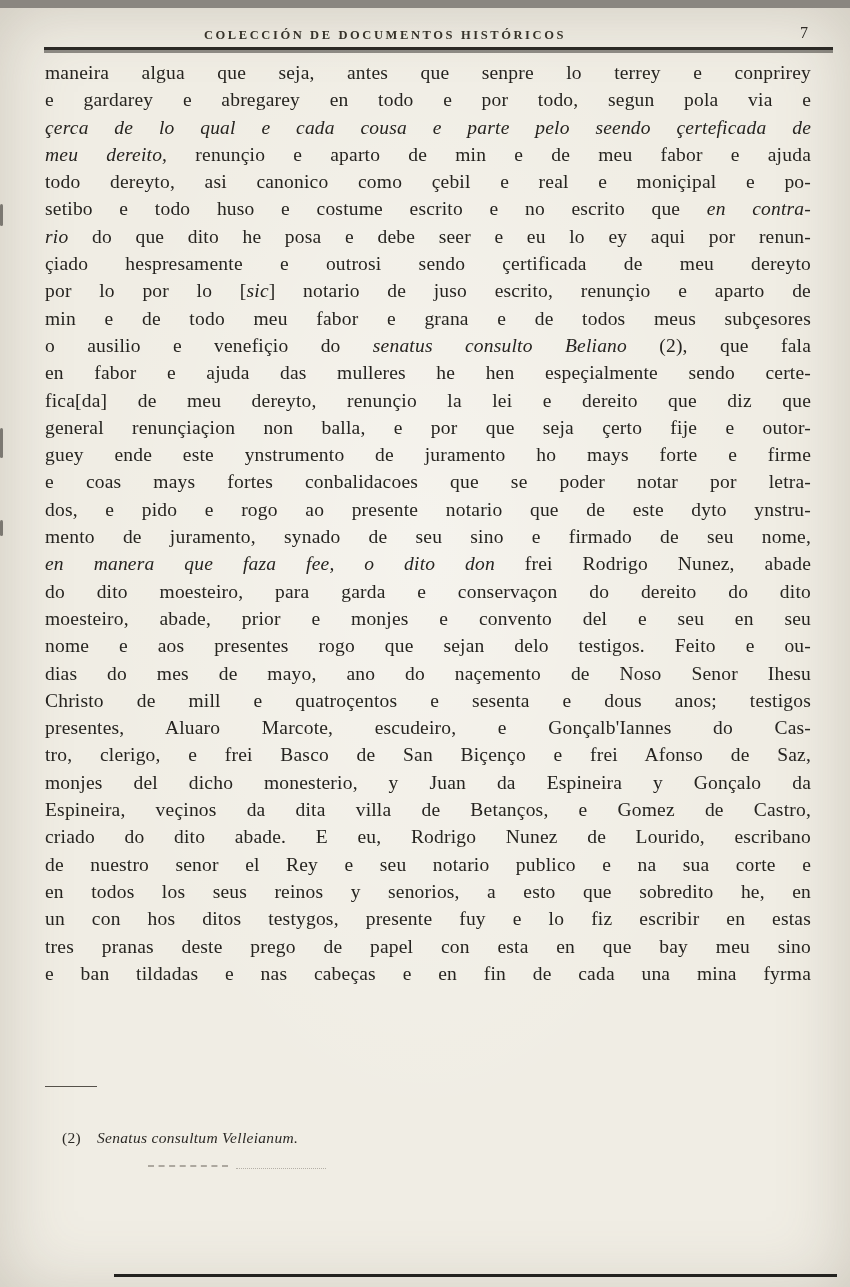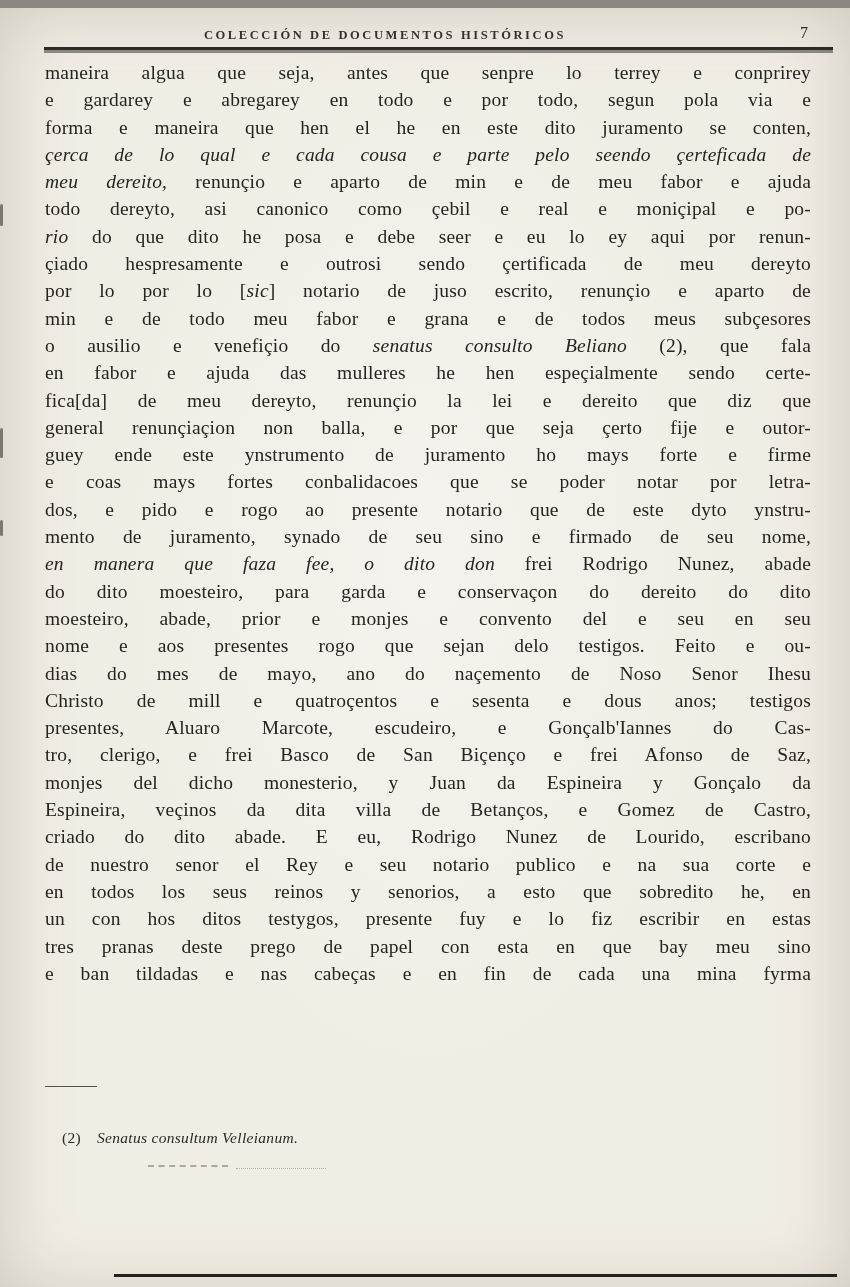--- a/index.html
+++ b/index.html
@@ -114,24 +114,24 @@
 
   <div class="running-title">COLECCIÓN DE DOCUMENTOS HISTÓRICOS</div>
 
   <div class="page-number">7</div>
 
   <div class="header-rule"></div>
 
   <div class="body-text">
       <div class="line"><span>maneira algua que seja, antes que senpre lo terrey e conprirey</span></div>
       <div class="line"><span>e gardarey e abregarey en todo e por todo, segun pola via e</span></div>
-      <div class="line"><span>forma e maneira que hen el he en este dito juramento se conten,</span></div>
       <div class="line"><span class="it">çerca de lo qual e cada cousa e parte pelo seendo çerteficada de</span></div>
       <div class="line"><span class="it">meu dereito,</span><span> renunçio e aparto de min e de meu fabor e ajuda</span></div>
       <div class="line"><span>todo dereyto, asi canonico como çebil e real e moniçipal e po-</span></div>
+      <div class="line"><span>setibo e todo huso e costume escrito e no escrito que </span><span class="it">en contra-</span></div>
       <div class="line"><span class="it">rio</span><span> do que dito he posa e debe seer e eu lo ey aqui por renun-</span></div>
       <div class="line"><span>çiado hespresamente e outrosi sendo çertificada de meu dereyto</span></div>
       <div class="line"><span>por lo por lo [</span><span class="it">sic</span><span>] notario de juso escrito, renunçio e aparto de</span></div>
       <div class="line"><span>min e de todo meu fabor e grana e de todos meus subçesores</span></div>
       <div class="line"><span>o ausilio e venefiçio do </span><span class="it">senatus consulto Beliano</span><span> (2), que fala</span></div>
       <div class="line"><span>en fabor e ajuda das mulleres he hen espeçialmente sendo certe-</span></div>
       <div class="line"><span>fica[da] de meu dereyto, renunçio la lei e dereito que diz que</span></div>
       <div class="line"><span>general renunçiaçion non balla, e por que seja çerto fije e outor-</span></div>
       <div class="line"><span>guey ende este ynstrumento de juramento ho mays forte e firme</span></div>
       <div class="line"><span>e coas mays fortes conbalidacoes que se poder notar por letra-</span></div>

